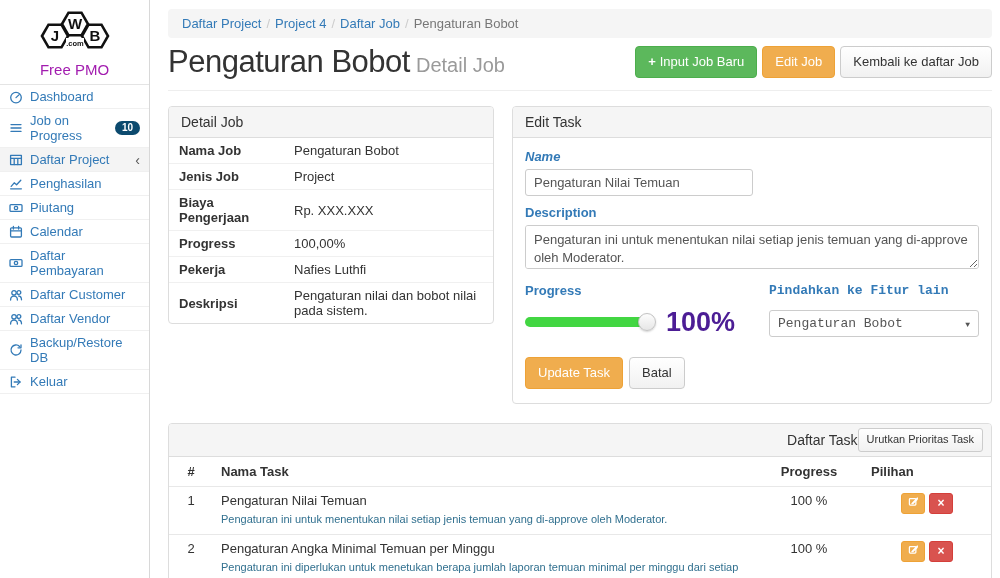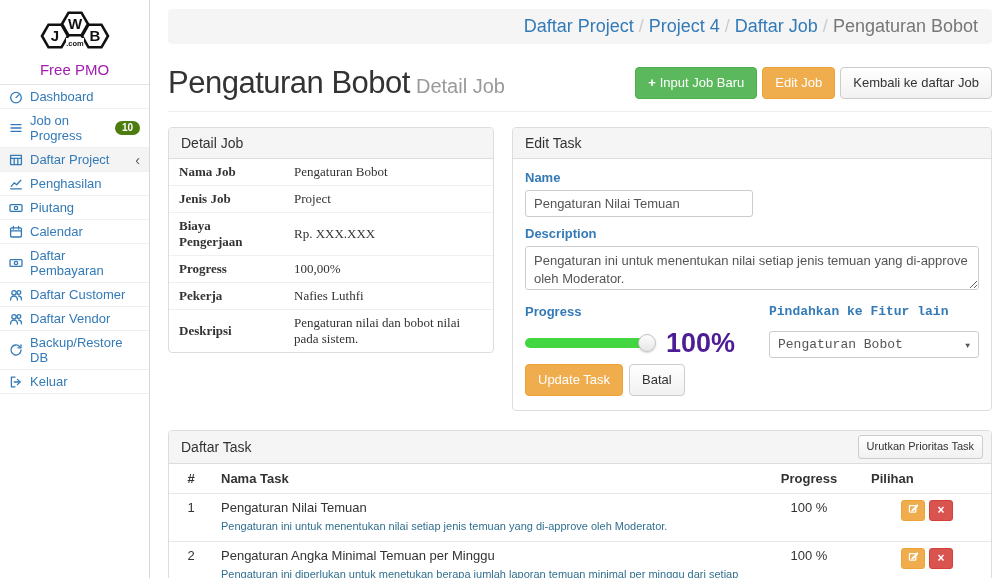--- a/index.html
+++ b/index.html
@@ -17,28 +17,28 @@
   .brand { font-size: 15px; color: #a21caf; margin-top: 3px; }
   .menu { list-style: none; margin: 0; padding: 0; }
   .menu li {
     display: flex; align-items: center; gap: 7px;
     padding: 4px 9px; border-bottom: 1px solid #f0f0f0;
     color: #337ab7; font-size: 13px; cursor: pointer; min-height: 24px;
   }
   .menu li.active { background: #f4f4f4; }
   .menu .ico { width: 14px; height: 14px; flex: 0 0 14px; display: inline-flex; }
   .menu .ico svg { width: 14px; height: 14px; stroke: #337ab7; fill: none; stroke-width: 1.3; stroke-linecap: round; stroke-linejoin: round; }
-  .badge { margin-left: auto; background: #4d7c0f; color: #fff; border-radius: 9px; font-size: 10px; font-weight: bold; padding: 2px 7px; line-height: 1; }
+  .badge { margin-left: auto; background: #0c4a6e; color: #fff; border-radius: 9px; font-size: 10px; font-weight: bold; padding: 2px 7px; line-height: 1; }
   .chev { margin-left: auto; color: #555; font-size: 14px; line-height: 1; }
 
   
   .main { flex: 1; padding: 9px 8px 0 18px; overflow: hidden; }
   .breadcrumb {
     background: #f5f5f5; border-radius: 4px; padding: 7px 14px;
-    font-size: 18px; margin: 0 0 21px 0; color: #777; text-align: right;
+    font-size: 13px; margin: 0 0 6px 0; color: #777;
   }
   .breadcrumb a { color: #337ab7; text-decoration: none; cursor: pointer; }
   .breadcrumb .sep { color: #ccc; padding: 0 5px; }
 
   .page-header {
     display: flex; justify-content: space-between; align-items: center;
     border-bottom: 1px solid #eee; padding-bottom: 10px; margin-bottom: 15px;
   }
   h1 { margin: 0; font-size: 31px; font-weight: 500; color: #333; letter-spacing: -0.5px; }
   h1 .sub { font-size: 20px; color: #9a9a9a; font-weight: 400; margin-left: 6px; letter-spacing: 0; }
@@ -58,27 +58,27 @@
   .panels-row { display: flex; gap: 18px; align-items: flex-start; }
   .panel { border: 1px solid #ddd; border-radius: 4px; background: #fff; }
   .panel-heading {
     background: #f5f5f5; border-bottom: 1px solid #ddd; padding: 7px 12px;
     font-size: 14px; color: #333; border-radius: 3px 3px 0 0;
   }
   .panel-detail { width: 326px; }
   .panel-edit { flex: 1; }
 
   .detail-table { width: 100%; border-collapse: collapse; font-size: 13px; }
-  .detail-table td { padding: 5px 10px; font-family: Liberation Serif, serif; }
+  .detail-table td { padding: 5px 10px; }
   .detail-table tr + tr td { border-top: 1px solid #f0f0f0; }
   .detail-table td.lbl { font-weight: bold; width: 115px; }
 
   .panel-body { padding: 8px 12px 14px; }
   .form-label { color: #337ab7; font-weight: bold; font-size: 13px; margin: 9px 0 5px; }
-  .form-label.first { margin-top: 3px; }
+  .form-label.first { margin-top: 3px; font-style: italic; }
   .text-input {
     font-family: inherit; font-size: 13px; color: #555;
     padding: 5px 8px; border: 1px solid #ccc; border-radius: 3px; background: #fff;
   }
   input.text-input { width: 228px; }
   textarea.text-input { width: 100%; height: 44px; resize: vertical; line-height: 1.4; }
 
   .form-row { display: flex; gap: 34px; margin-top: 2px; }
   .form-col-left { width: 44%; min-width: 210px; }
   .form-col-right { flex: 1; font-family: Liberation Mono, monospace; }
@@ -86,25 +86,25 @@
   .slider { position: relative; width: 130px; height: 10px; background: #42d642; border-radius: 6px; }
   .slider-handle {
     position: absolute; right: -8px; top: -4px; width: 18px; height: 18px;
     border-radius: 50%; background: linear-gradient(#fdfdfd, #e6e6e6);
     border: 1px solid #c3c3c3; box-shadow: 0 1px 2px rgba(0,0,0,.18); cursor: pointer;
   }
   .pct { font-size: 27px; font-weight: bold; color: #4c1d95; margin-left: 18px; }
   .select-wrap { position: relative; margin-top: 12px; }
   select.text-input { width: 100%; appearance: none; -webkit-appearance: none; padding-right: 22px; }
   .caret { position: absolute; right: 9px; top: 10px; font-size: 8px; color: #555; pointer-events: none; }
-  .form-buttons { margin-top: 6px; display: flex; gap: 6px; }
+  .form-buttons { margin-top: 20px; display: flex; gap: 6px; }
 
   
   .panel-tasks { margin-top: 19px; }
-  .panel-heading.flexh { display: flex; justify-content: space-between; align-items: center; padding: 4px 8px 4px 12px; }
+  .panel-heading.flexh { display: flex; justify-content: flex-end; align-items: center; padding: 4px 8px 4px 12px; }
   .task-table { width: 100%; border-collapse: collapse; font-size: 13px; }
   .task-table th { text-align: left; padding: 7px 8px; color: #333; font-weight: bold; }
   .task-table th.c-num { width: 44px; text-align: center; }
   .task-table th.c-prog { width: 108px; text-align: center; }
   .task-table th.c-act { width: 128px; }
   .task-table tbody td { padding: 6px 8px; border-top: 1px solid #e8e8e8; vertical-align: top; }
   .task-name { color: #333; }
   .task-desc { color: #31708f; font-size: 11px; margin-top: 3px; line-height: 1.55; }
   .c-center { text-align: center; }
   .btn-icon {

